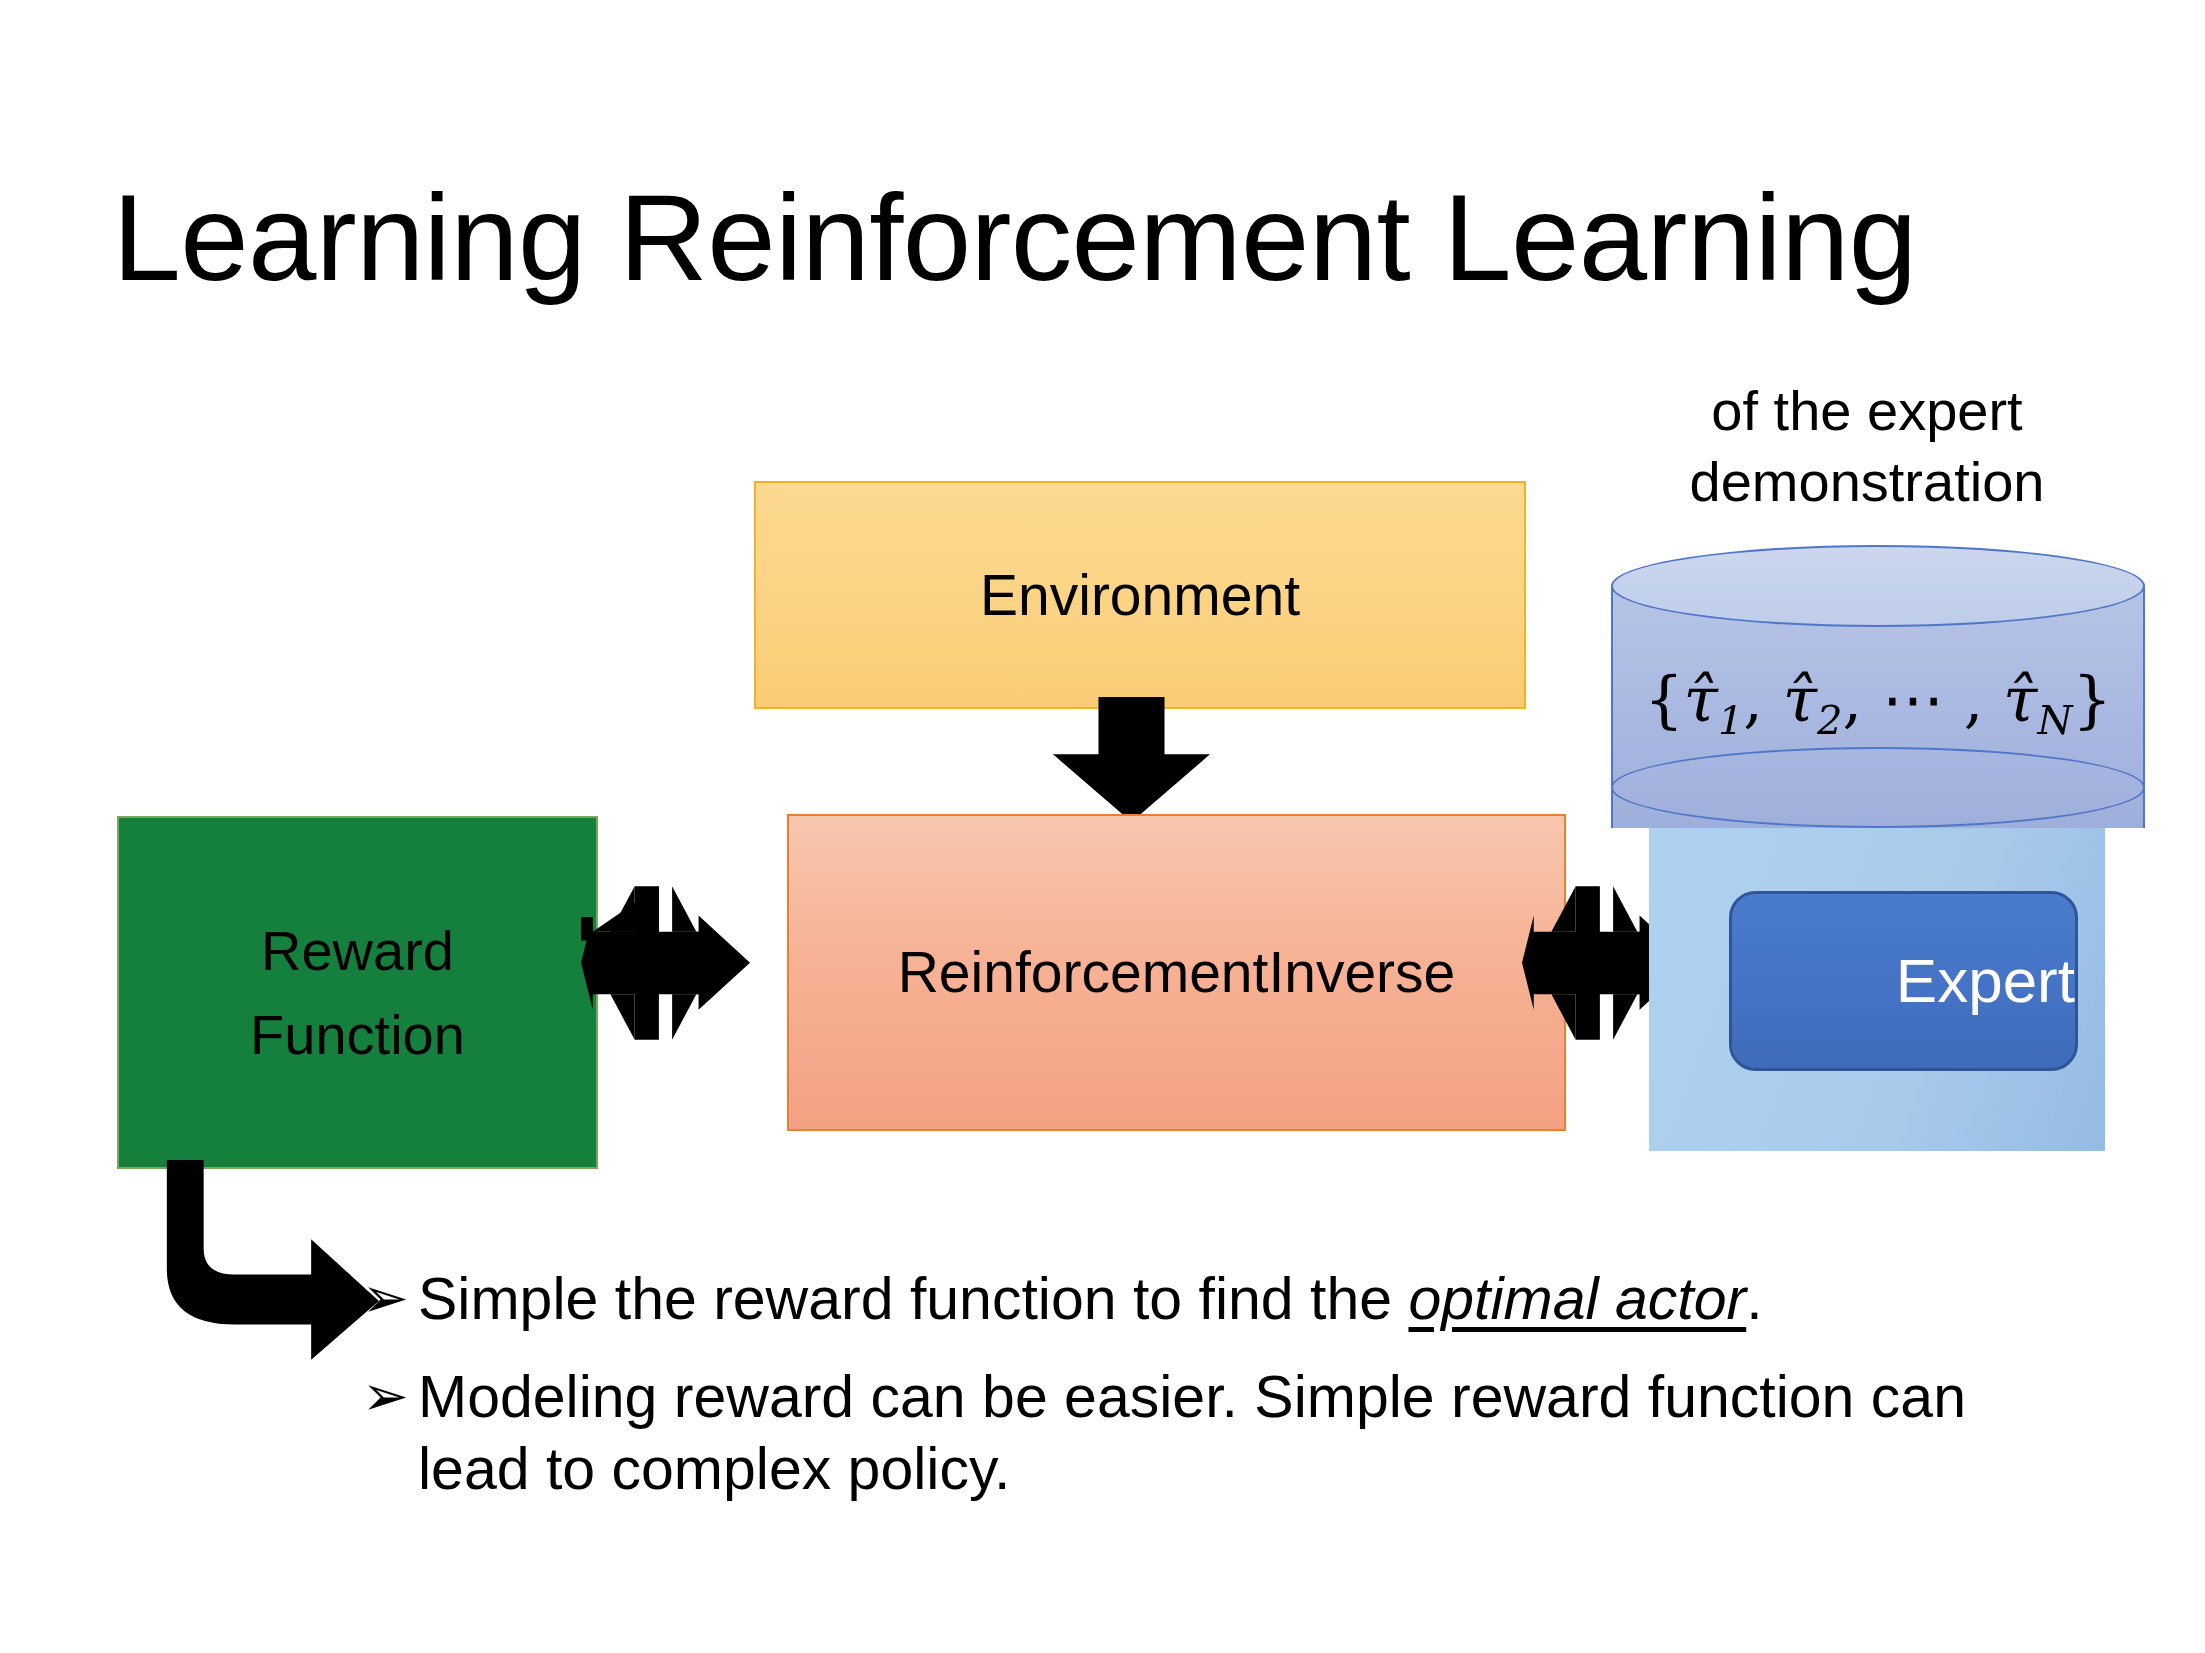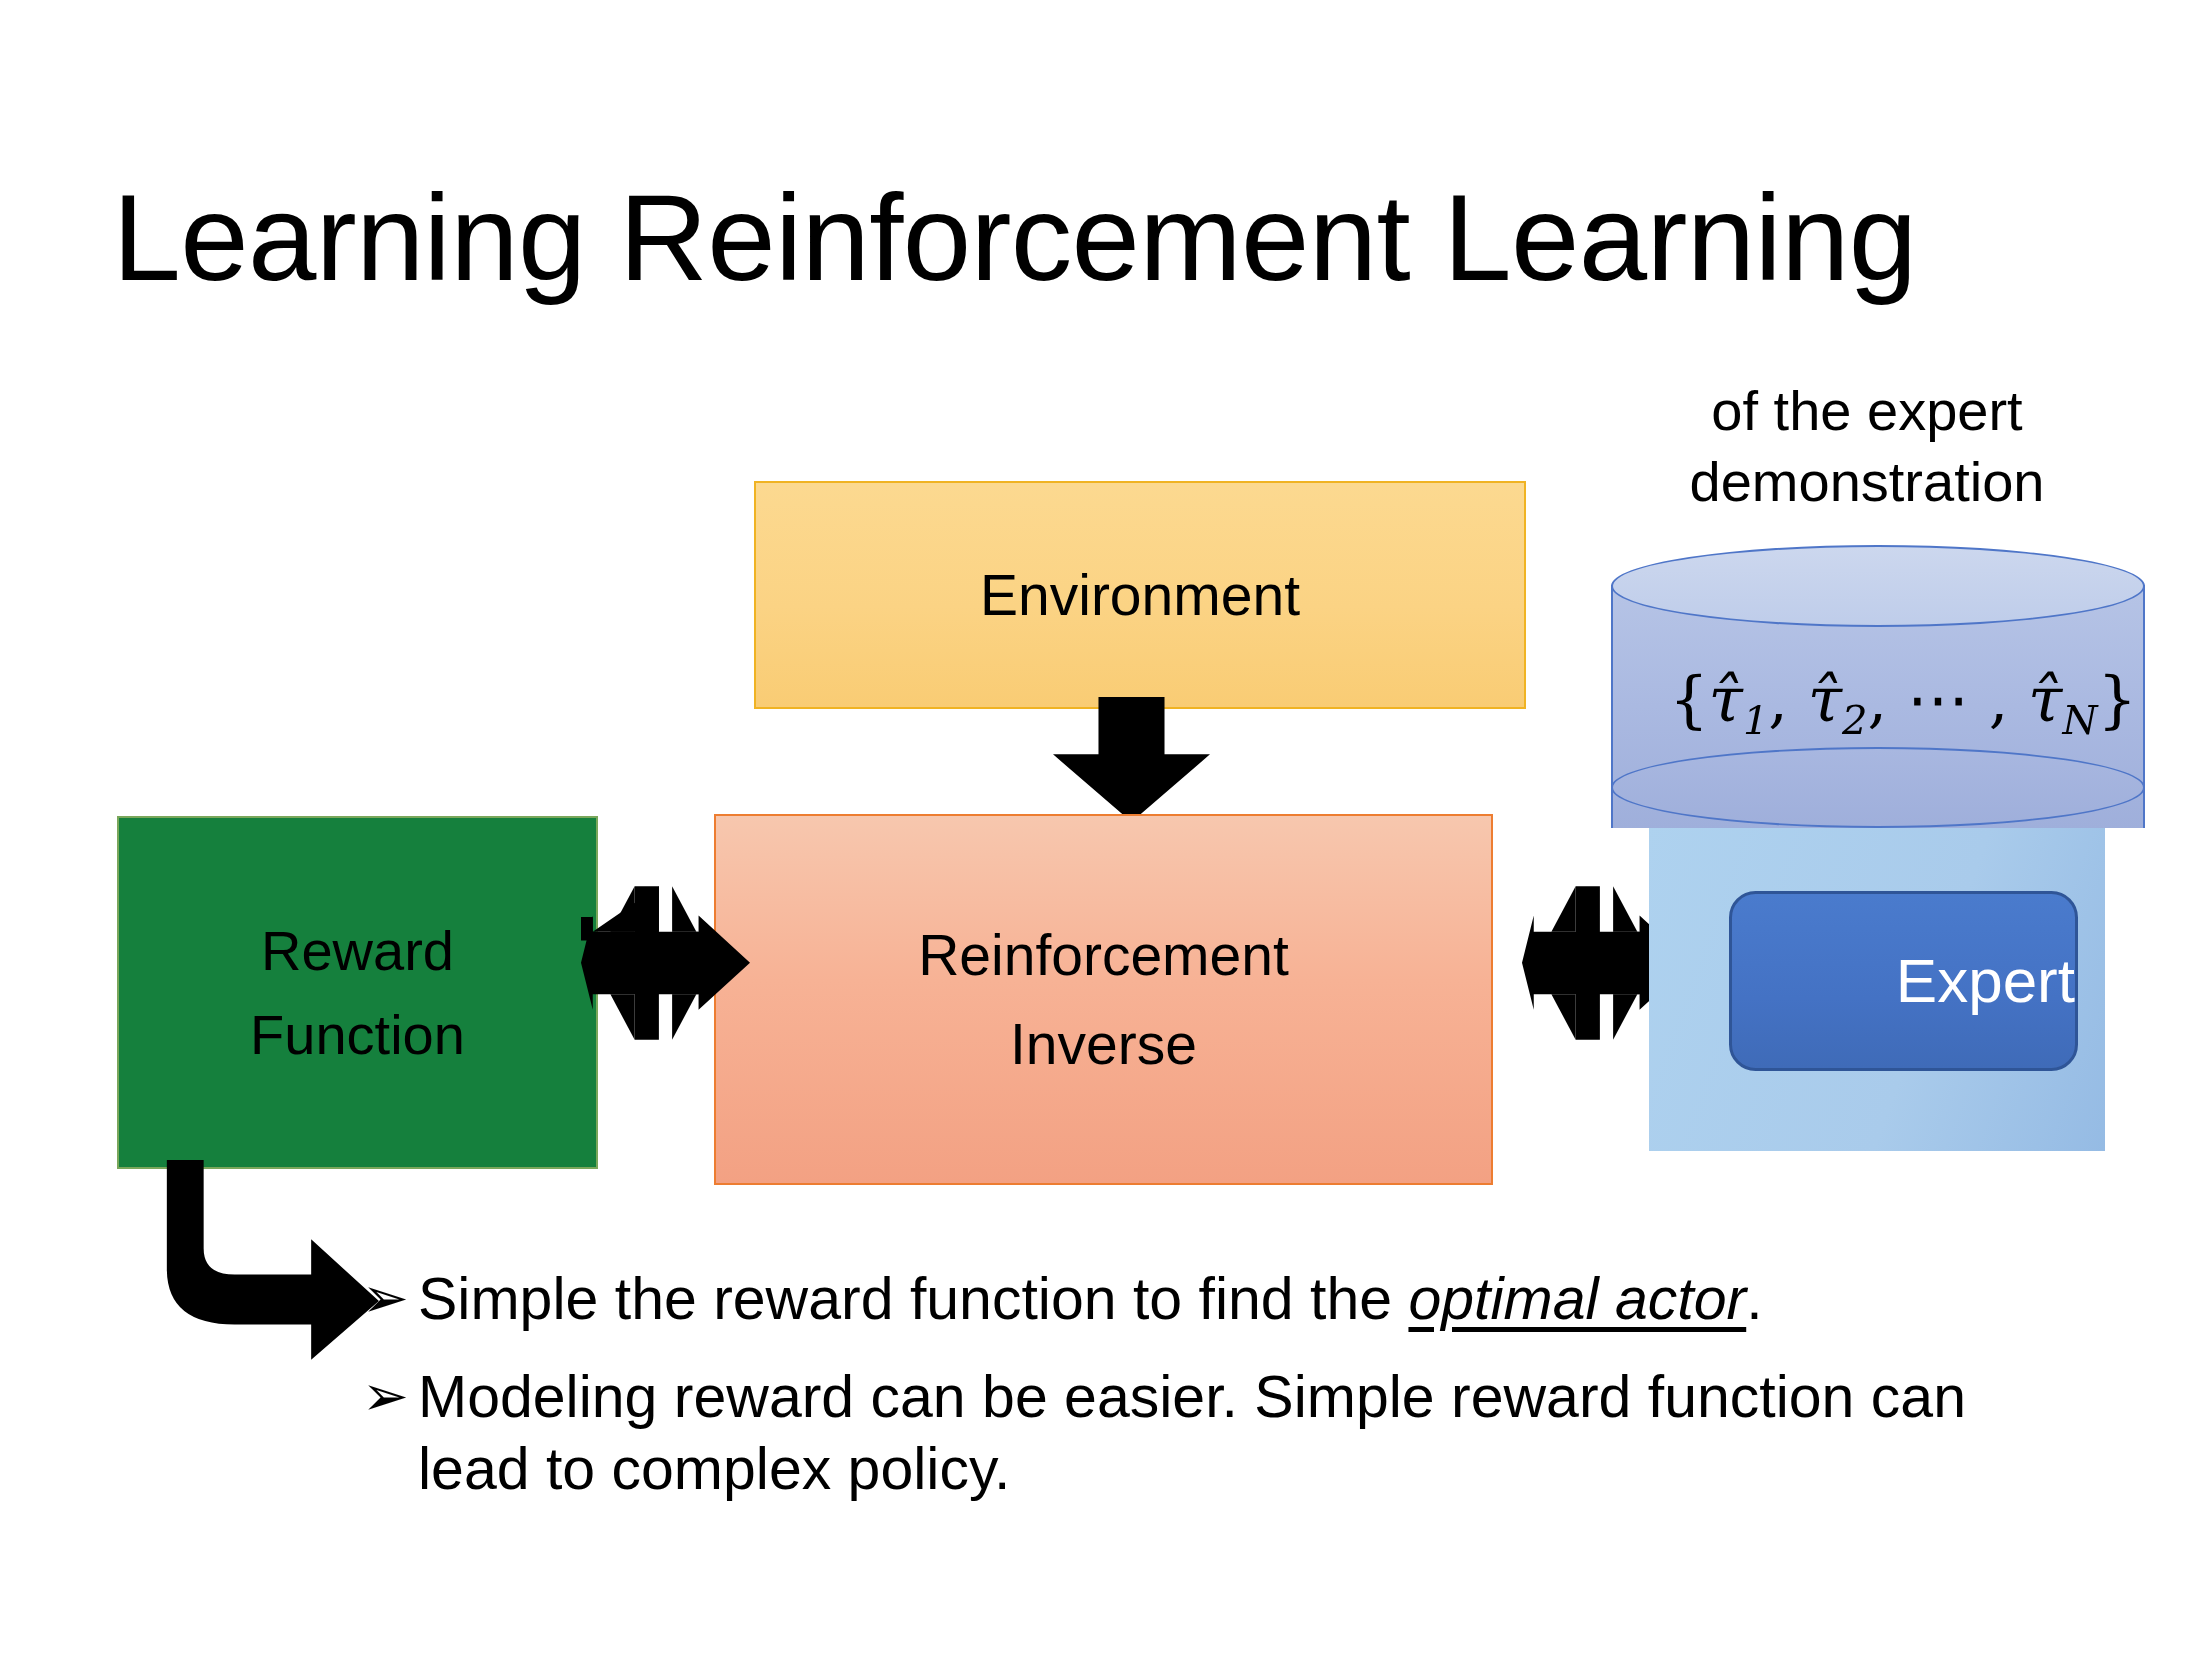--- a/index.html
+++ b/index.html
@@ -55,27 +55,27 @@
     background: linear-gradient(180deg, #fcd990 0%, #fbd384 55%, #f9cc74 100%);
     border: 2.9px solid #f0b323;
   }
   .env-label {
     font-size: 57px;
     line-height: 1.1;
     color: #000000;
   }
 
   .rl-box {
-    left: 706px;
+    left: 779px;
     top: 814px;
     width: 779px;
-    height: 371px;
+    height: 317px;
     background: linear-gradient(180deg, #f7c7ae 0%, #f7b295 45%, #f3a183 100%);
     border: 2.2px solid #ed7d31;
-    flex-direction: column;
+    flex-direction: row;
   }
   .rl-label {
     font-size: 57px;
     line-height: 1.55;
     color: #000000;
   }
 
   .reward-box {
     left: 109px;
     top: 816px;
@@ -156,21 +156,20 @@
     position: absolute;
     left: 0;
     top: 118px;
     width: 100%;
     text-align: center;
     font-family: "DejaVu Serif", serif;
     font-style: italic;
     font-size: 62px;
     color: #000000;
     white-space: nowrap;
-    padding-left: 25px;
   }
   .cyl-text .sub {
     font-size: 40px;
     vertical-align: sub;
     font-style: italic;
   }
   .cyl-text .upr {
     font-style: normal;
   }
 

